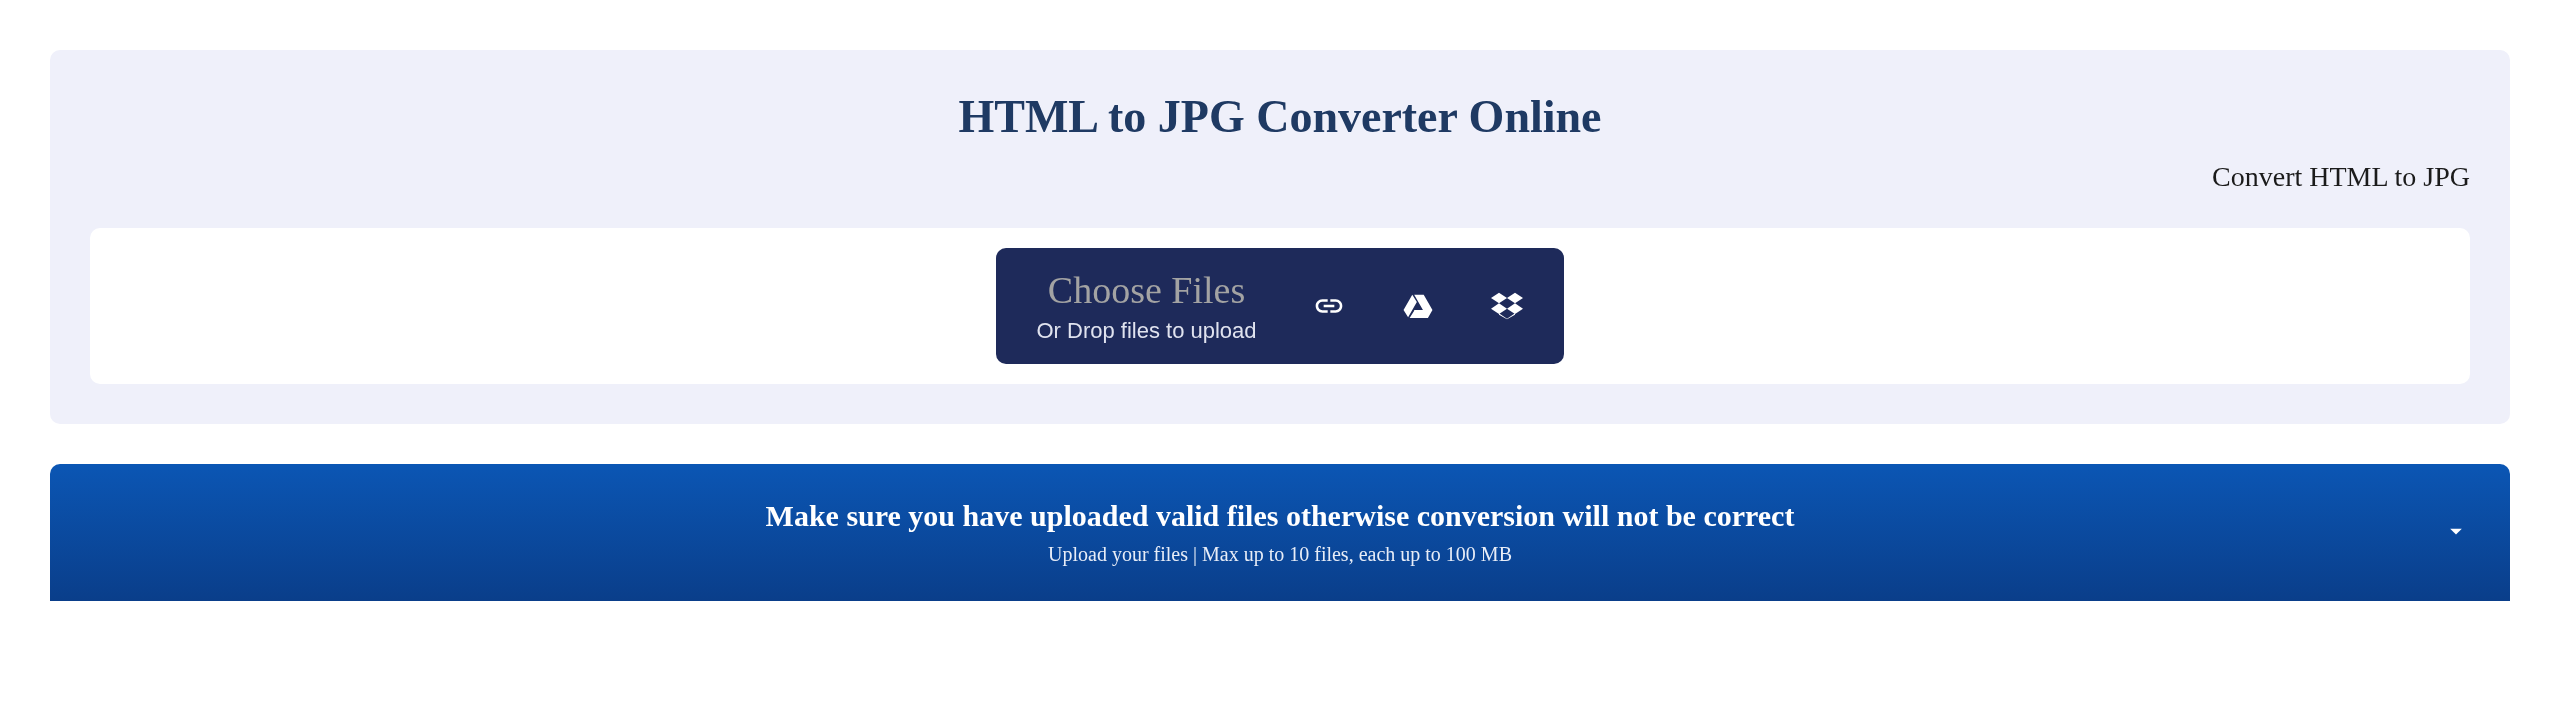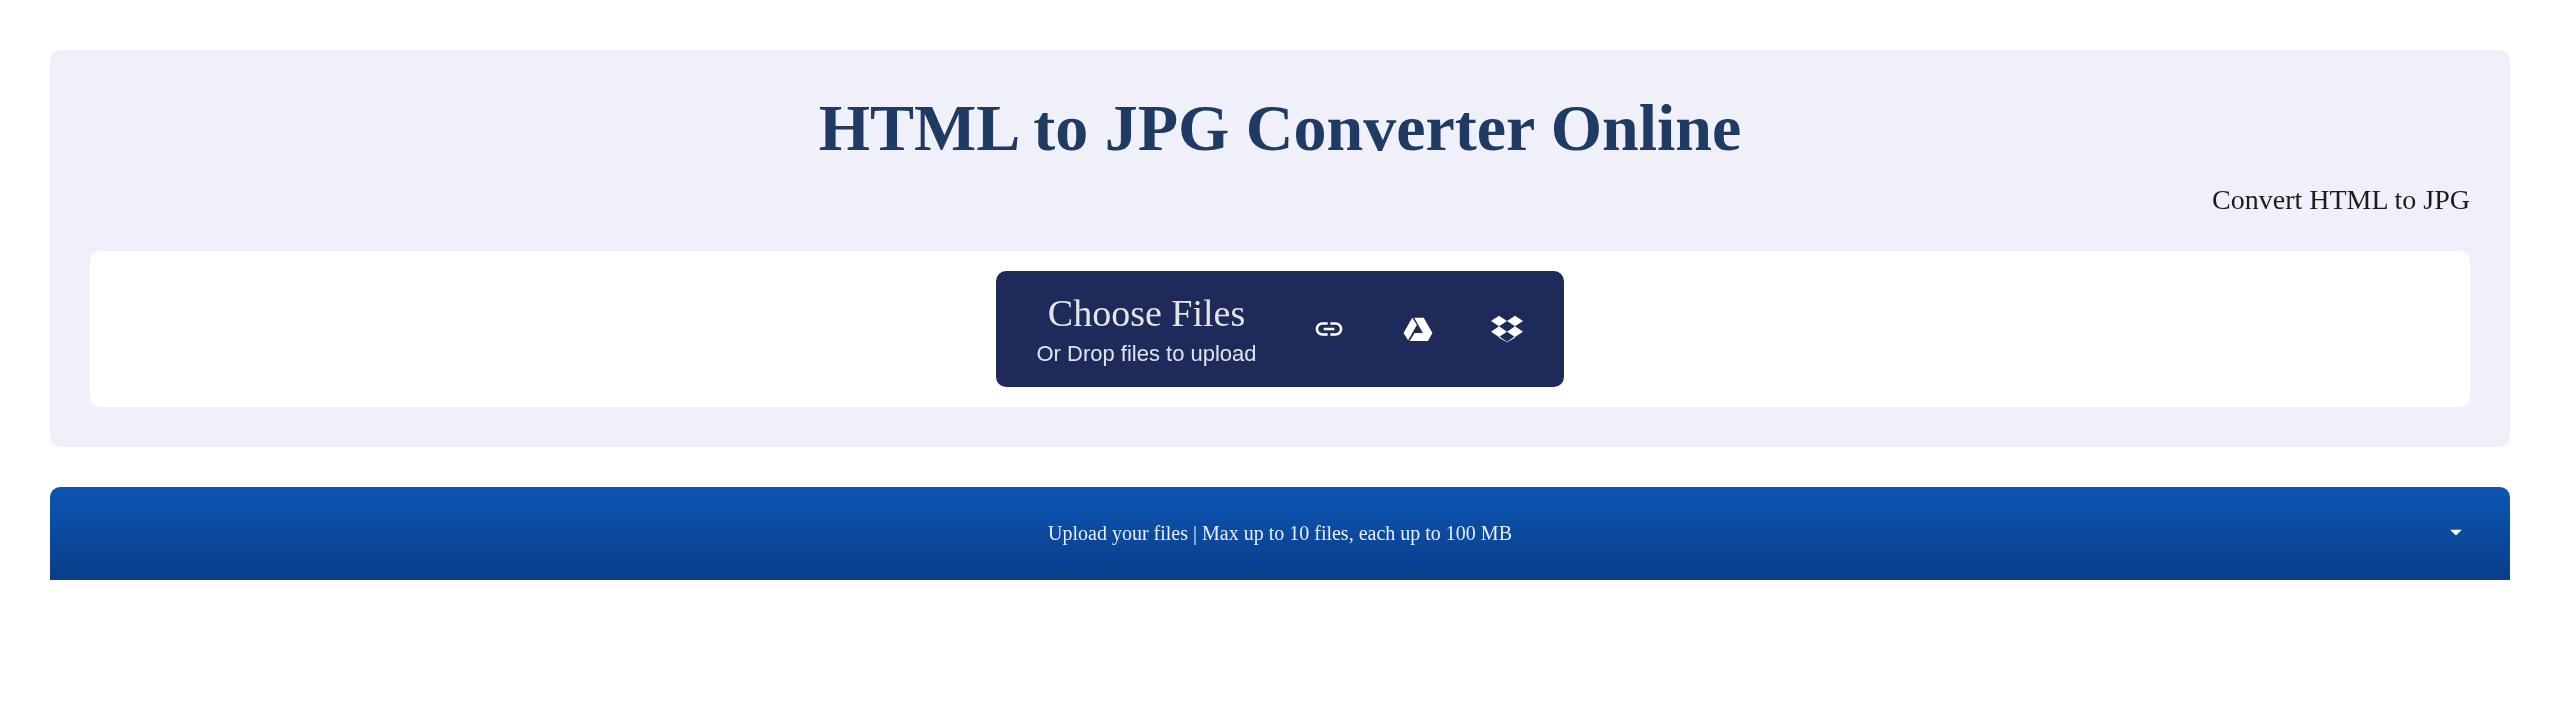--- a/index.html
+++ b/index.html
@@ -17,21 +17,21 @@
   .wrapper {
     padding: 50px 50px 0 50px;
   }
   .hero-panel {
     background: #eff0fa;
     border-radius: 10px;
     padding: 40px 40px 40px 40px;
   }
   .page-title {
     text-align: center;
-    font-size: 66px;
+    font-size: 46px;
     color: #1f3a63;
     font-weight: 600;
     font-family: Georgia, 'Times New Roman', serif;
     margin-bottom: 18px;
   }
   .page-subtitle {
     text-align: right;
     font-size: 28px;
     color: #1b1b1b;
     font-family: Georgia, 'Times New Roman', serif;
@@ -53,21 +53,21 @@
     padding: 20px 40px 20px 40px;
     gap: 55px;
   }
   .choose-text-block {
     display: flex;
     flex-direction: column;
     align-items: center;
     cursor: pointer;
   }
   .choose-title {
-    color: #e5e5e5;
+    color: #a3a3a3;
     font-size: 38px;
     font-family: Georgia, 'Times New Roman', serif;
     margin-bottom: 6px;
   }
   .drop-subtitle {
     color: #e0e3ef;
     font-size: 22px;
     font-family: Liberation Sans, sans-serif;
   }
   .icon-btn {
@@ -143,19 +143,20 @@
           <svg viewBox="0 0 24 24" width="32" height="32">
               <path d="M6 2L0 6l6 4-6 4 6 4 6-4 6 4 6-4-6-4 6-4-6-4-6 4-6-4zm6 4l6 4-6 4-6-4 6-4zm-6 12.5l6 3.5 6-3.5v-1l-6 4-6-4v1z"></path>
             </svg>
         </span>
       </div>
     </div>
   </div>
 </div>
 
 <div class="notice-bar">
+  <div class="notice-primary">Make sure you have uploaded valid files otherwise conversion will not be correct</div>
   <div class="notice-secondary">Upload your files | Max up to 10 files, each up to 100 MB</div>
   <span class="chevron-wrap">
     <svg viewBox="0 0 24 24" width="28" height="28">
         <path d="M7 10l5 5 5-5z"></path>
       </svg>
   </span>
 </div>
 
 </body></html>

